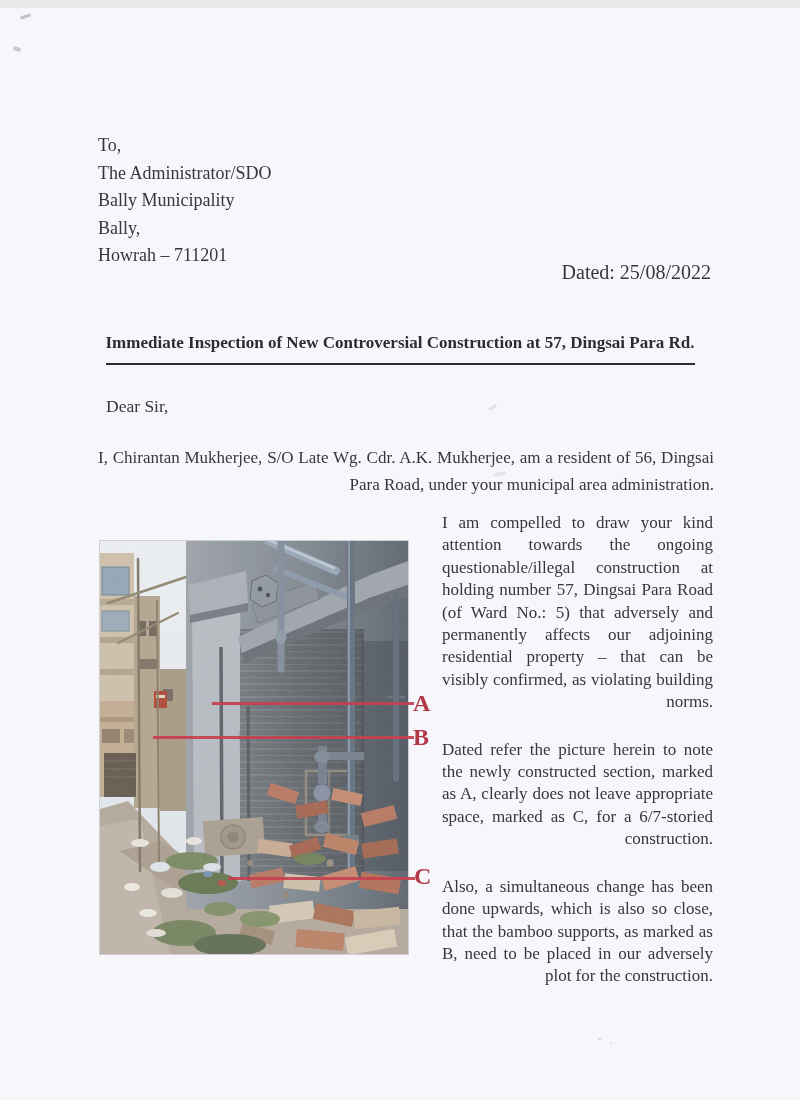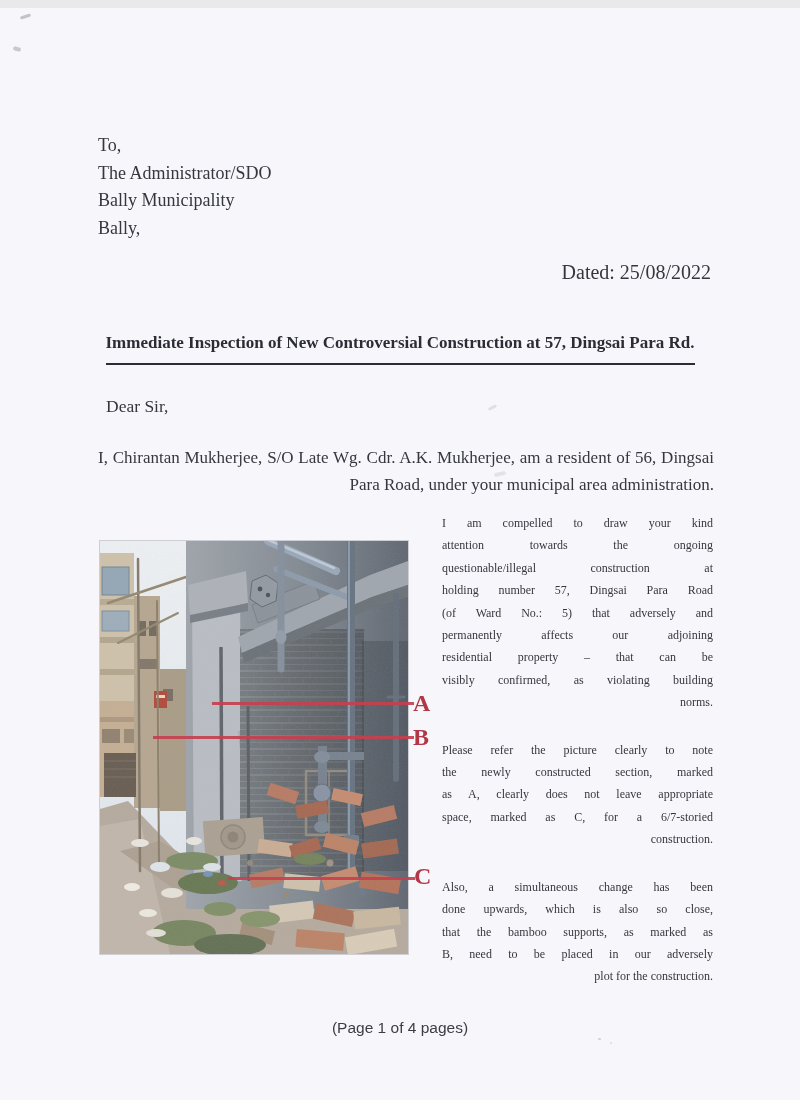--- a/index.html
+++ b/index.html
@@ -19,21 +19,21 @@
     display:inline-block;font-weight:bold;font-size:17px;letter-spacing:0px;
     border-bottom:2.5px solid #2c2c34;padding-bottom:10px;color:#2c2c34;
   }
   
   .salutation{left:106px;top:388px;font-size:17.5px;}
   .intro{left:98px;top:436px;width:616px;font-size:17px;line-height:27px;}
   .line{display:block;}
   .just{text-align:justify;text-align-last:justify;}
   .last{text-align:right;}
   
-  .rightcol{left:442px;top:504px;width:271px;font-size:12px;line-height:22.4px;}
+  .rightcol{left:442px;top:504px;width:271px;font-size:17px;line-height:22.4px;}
   .rpara{margin:0 0 25px 0;}
   
   .photo{
     left:100px;top:533px;width:308px;height:413px;
     outline:1px solid rgba(130,130,142,0.35);background:#cfd3d8;
   }
   .photo svg{display:block;width:100%;height:100%;}
   
   .marker-line{position:absolute;height:2.5px;background:#c5404f;opacity:0.92;}
   .marker-label{
@@ -56,20 +56,21 @@
   <div class="artifact" style="left:488px;top:398px;width:9px;height:3px;opacity:.22;transform:rotate(-25deg);"></div>
   <div class="artifact" style="left:494px;top:464px;width:12px;height:4px;opacity:.2;transform:rotate(-12deg);"></div>
   <div class="artifact" style="left:598px;top:1030px;width:3px;height:2px;opacity:.35;"></div>
   <div class="artifact" style="left:610px;top:1034px;width:2px;height:2px;opacity:.3;"></div>
 
   <div class="abs address">
     <span class="line">To,</span>
     <span class="line">The Administrator/SDO</span>
     <span class="line">Bally Municipality</span>
     <span class="line">Bally,</span>
+    <span class="line">Howrah – 711201</span>
   </div>
 
   <div class="abs dateline">Dated: 25/08/2022</div>
 
   <div class="abs subject-wrap">
     <span class="subject">Immediate Inspection of New Controversial Construction at 57, Dingsai Para Rd.</span>
   </div>
 
   <div class="abs salutation">Dear Sir,</div>
 
@@ -268,30 +269,29 @@
       <span class="line just">attention towards the ongoing</span>
       <span class="line just">questionable/illegal construction at</span>
       <span class="line just">holding number 57, Dingsai Para Road</span>
       <span class="line just">(of Ward No.: 5) that adversely and</span>
       <span class="line just">permanently affects our adjoining</span>
       <span class="line just">residential property – that can be</span>
       <span class="line just">visibly confirmed, as violating building</span>
       <span class="line last">norms.</span>
     </div>
     <div class="rpara">
-      <span class="line just">Please refer the picture clearly to note</span>
+      <span class="line just">Dated refer the picture herein to note</span>
       <span class="line just">the newly constructed section, marked</span>
       <span class="line just">as A, clearly does not leave appropriate</span>
       <span class="line just">space, marked as C, for a 6/7-storied</span>
       <span class="line last">construction.</span>
     </div>
     <div class="rpara">
       <span class="line just">Also, a simultaneous change has been</span>
       <span class="line just">done upwards, which is also so close,</span>
       <span class="line just">that the bamboo supports, as marked as</span>
       <span class="line just">B, need to be placed in our adversely</span>
       <span class="line last">plot for the construction.</span>
     </div>
   </div>
 
-  <div class="abs footer">(Page 1 of 4 pages)</div>
 
 </div>
 
 </body></html>

